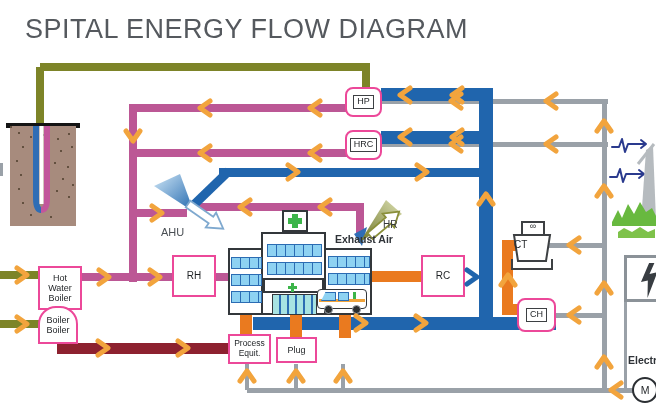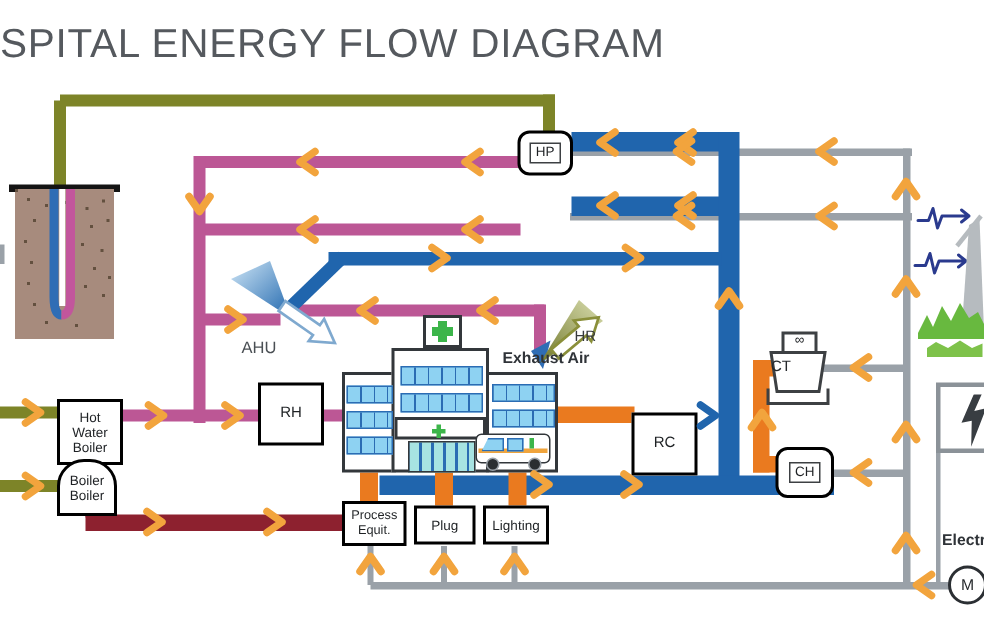--- a/index.html
+++ b/index.html
@@ -1,22 +1,22 @@
 <!DOCTYPE html>
 <html><head>
 <meta charset="utf-8">
 <style>
   html,body{margin:0;padding:0;background:#fff;}
   .stage{position:relative;width:656px;height:420px;background:#fff;overflow:hidden;
          font-family:"Liberation Sans",sans-serif;}
   .title{position:absolute;left:0px;top:14px;z-index:2;font-size:27px;font-weight:400;
-         letter-spacing:.5px;color:#55595e;white-space:nowrap;}
+         letter-spacing:.5px;color:#55595e;white-space:nowrap;padding-left:25px;}
   .pipe{position:absolute;z-index:1;}
   .chev{position:absolute;z-index:5;width:20px;height:20px;}
-  .node{position:absolute;z-index:3;background:#fff;border:2px solid #000000;color:#1e2124;
+  .node{position:absolute;z-index:3;background:#fff;border:2px solid #ec4899;color:#1e2124;
         display:flex;flex-direction:column;align-items:center;justify-content:center;
         text-align:left;line-height:1.12;box-sizing:border-box;}
   .node.arch{border-radius:18px 18px 0 0;}
   .node.plate{border-radius:8px;}
   .plate-label{border:1.5px solid #3d4043;background:#fff;padding:0 3px;line-height:1.3;}
   .lbl{position:absolute;z-index:7;white-space:nowrap;}
   .bld{position:absolute;background:#fff;border:2px solid #33373b;z-index:4;box-sizing:border-box;}
   .win{position:absolute;z-index:4;background:#8ed2f2;border:1px solid #2b6cb3;
        background-image:repeating-linear-gradient(90deg,transparent 0 8px,#2b6cb3 8px 9px);}
   .icon{position:absolute;z-index:6;}
@@ -297,35 +297,35 @@
       <div>Water</div>
       <div>Boiler</div>
     </div>
     <div class="node arch" style="left: 38px; top: 306px; width: 40px; height: 38px; font-size: 9px;">
       <div>Boiler</div>
       <div>Boiler</div>
     </div>
     <div class="node" style="left: 172px; top: 255px; width: 44px; height: 42px; font-size: 10px;">
       <div>RH</div>
     </div>
-    <div class="node" style="left: 421px; top: 255px; width: 44px; height: 42px; font-size: 10px; margin-top: 20px;">
+    <div class="node" style="left: 421px; top: 255px; width: 44px; height: 42px; font-size: 10px;">
       <div>RC</div>
     </div>
     <div class="node" style="left: 228px; top: 334px; width: 43px; height: 30px; font-size: 8.5px;">
       <div>Process</div>
       <div>Equit.</div>
     </div>
     <div class="node" style="left: 276px; top: 337px; width: 41px; height: 26px; font-size: 9px;">
       <div>Plug</div>
     </div>
-    <div class="node" style="left: 322px; top: 337px; width: 44px; height: 26px; font-size: 9px;">
-      <div>Lighting</div>
-    </div>
     <div class="node plate" style="left: 345px; top: 87px; width: 37px; height: 30px; font-size: 9px;">
       <div class="plate-label">HP</div>
+    </div>
+    <div class="node plate" style="left: 345px; top: 130px; width: 37px; height: 30px; font-size: 9px;">
+      <div class="plate-label">HRC</div>
     </div>
     <div class="node plate" style="left: 517px; top: 298px; width: 39px; height: 34px; font-size: 9px;">
       <div class="plate-label">CH</div>
     </div>
     <div class="lbl" style="left: 161px; top: 226px; font-size: 11px; font-weight: 400; color: rgb(74, 79, 84);">AHU</div>
     <div class="lbl" style="left: 383px; top: 219px; font-size: 10px; font-weight: 400; color: rgb(54, 57, 61);">HR</div>
     <div class="lbl" style="left: 335px; top: 233px; font-size: 10.5px; font-weight: 600; color: rgb(47, 51, 56);">Exhaust Air</div>
     <div class="lbl" style="left: 628px; top: 354px; font-size: 10.5px; font-weight: 600; color: rgb(47, 51, 56);">Electric</div>
   </div>
 

